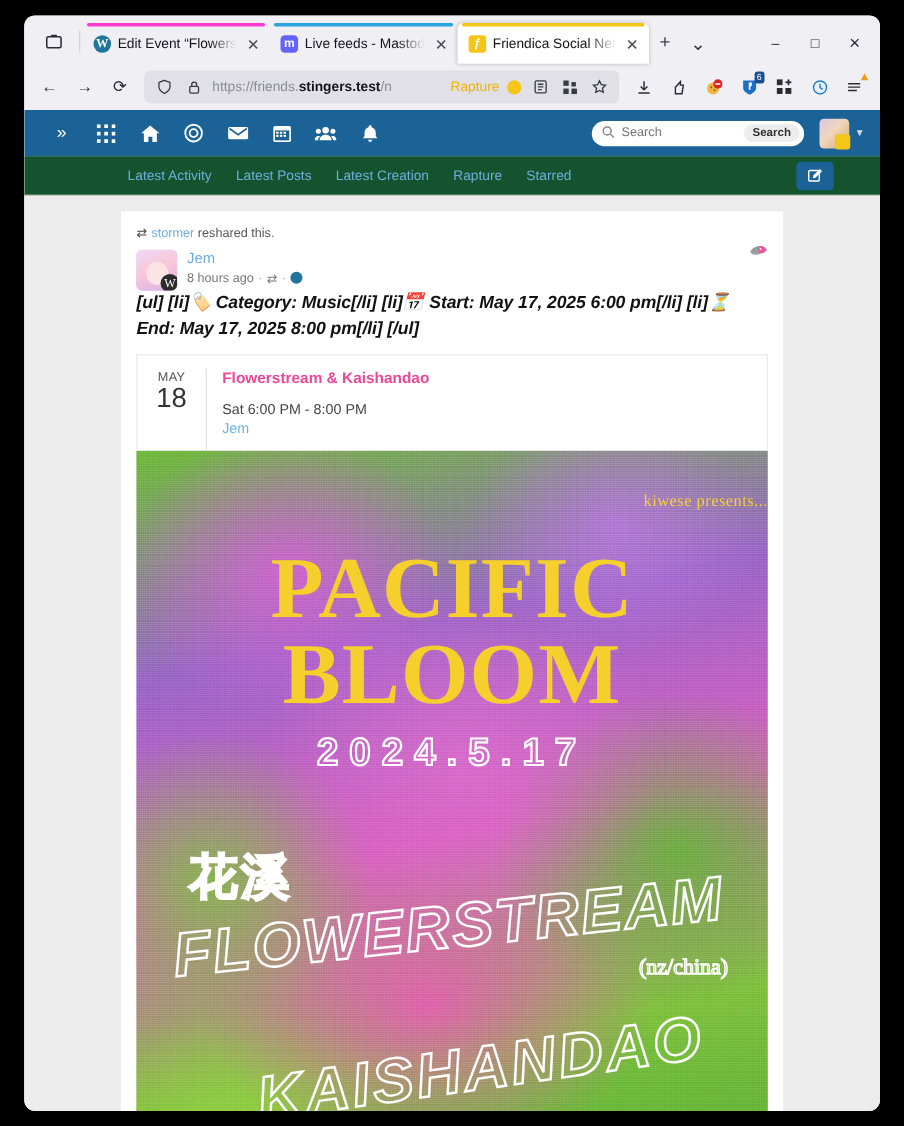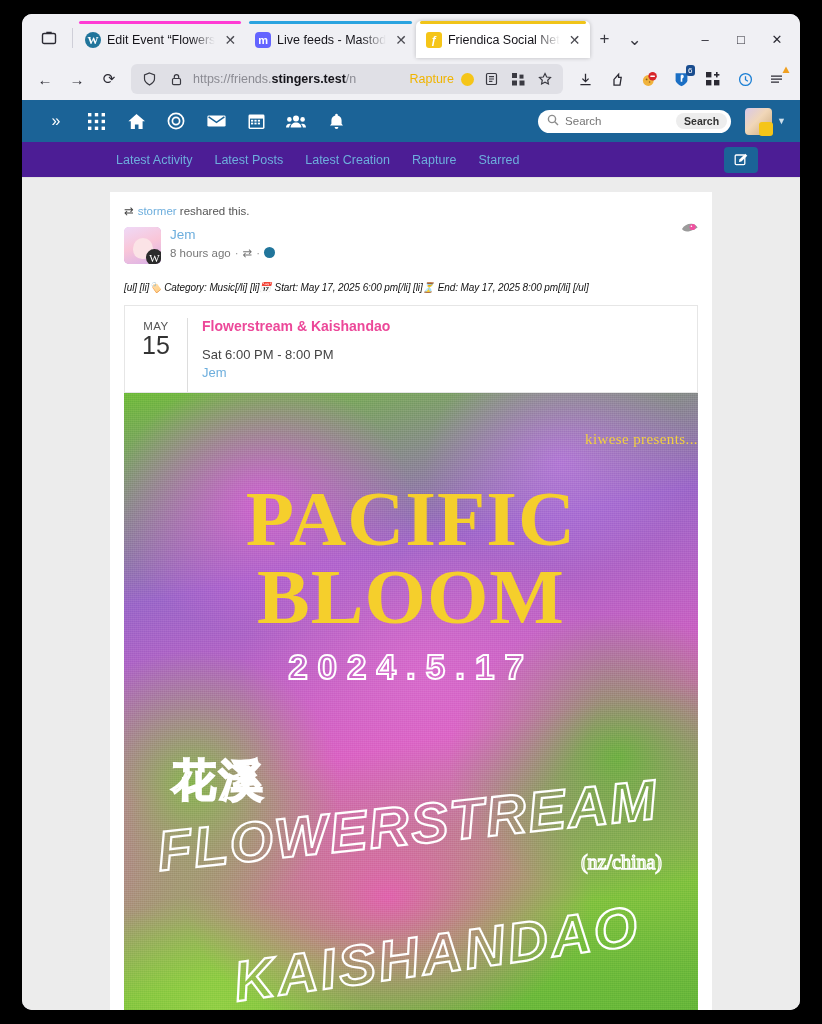--- a/index.html
+++ b/index.html
@@ -144,21 +144,21 @@
     position: relative; flex: none;
   }
   #favatar::after {
     content: ""; position: absolute; right: -1px; bottom: -1px;
     width: 14px; height: 14px; border-radius: 3px; background: #f5c518;
   }
   .caret-down { color: #cfe0ec; font-size: 9px; margin-left: 5px; }
 
   
   #ftabs {
-    height: 36px; background: #4c1d95; display: flex; align-items: center;
+    height: 36px; background: #14532d; display: flex; align-items: center;
     gap: 22px; padding: 0 94px; border-bottom: 1px solid #e2e2e2;
     font-size: 12.5px; color: #6daedd;
   }
 
   
   #content { padding: 14px 0 0 0; height: calc(100% - 78px); overflow: hidden; }
   #post {
     background: #fff; margin: 0 88px; padding: 12px 14px 0 14px;
     position: relative; min-height: 100%;
   }
@@ -181,21 +181,21 @@
     font-family:"Liberation Serif", serif; display:flex;
     align-items:center; justify-content:center; }
   .author-name { font-size: 13.5px; color: #6daedd; line-height: 1.25; }
   .author-meta { font-size: 11.5px; color: #777; margin-top: 2px; display:flex;
                  align-items:center; gap: 4px; }
   .author-meta .dot { color: #999; }
   .post-right-icon {
     position: absolute; right: 14px; top: 30px; font-size: 12px; color: #bbb;
   }
   .bbcode {
-    margin-top: 16px; font-size: 10px; font-weight: normal; font-style: italic;
+    font-size: 16px; font-weight: bold; font-style: italic;
     color: #111; line-height: 1.5; letter-spacing: -0.1px;
   }
   .event-card {
     margin-top: 10px; border: 1px solid #e6e6e6; border-bottom: 0;
     display: flex; padding: 12px 0 0 0; background: #fff;
   }
   .event-date {
     width: 62px; text-align: center; flex: none; padding-top: 2px;
   }
   .event-date .m { font-size: 11.5px; color: #555; letter-spacing: .4px; }
@@ -533,21 +533,21 @@
             <circle cx="12.6" cy="5" r="3.1" fill="#f050a0"></circle>
             <circle cx="11.4" cy="4.3" r=".8" fill="#fff"></circle>
           </svg>
         </div>
 
         <div class="bbcode">[ul] [li]🏷️ Category: Music[/li] [li]📅 Start: May 17, 2025 6:00 pm[/li] [li]⏳ End: May 17, 2025 8:00 pm[/li] [/ul]</div>
 
         <div class="event-card">
           <div class="event-date">
             <div class="m">MAY</div>
-            <div class="d">15</div>
+            <div class="d">18</div>
           </div>
           <div class="event-body">
             <div class="event-title">Flowerstream &amp; Kaishandao</div>
             <div class="event-time">Sat 6:00 PM - 8:00 PM</div>
             <div class="event-author">Jem</div>
           </div>
         </div>
         <div class="event-divider"></div>
 
         <div id="poster">

